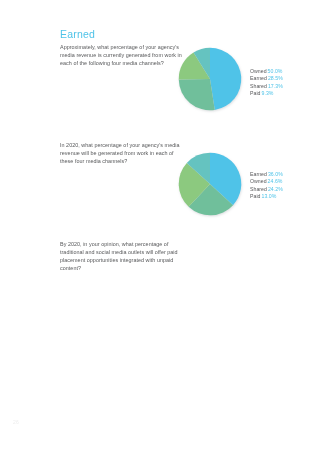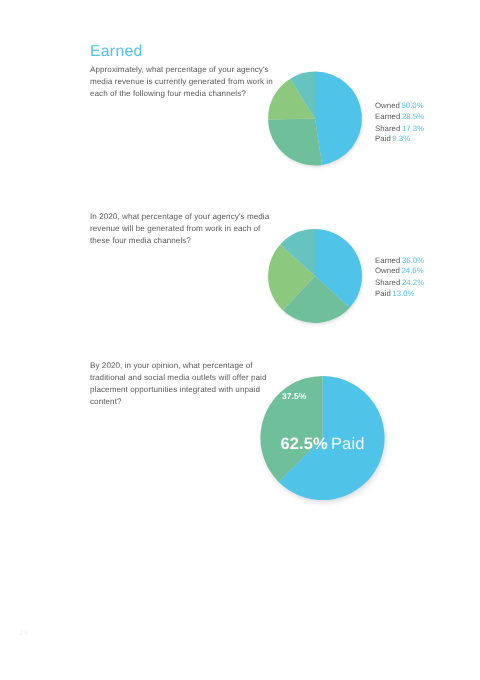--- a/index.html
+++ b/index.html
@@ -136,35 +136,16 @@
       <span class="legend-label">Owned</span><span class="legend-value">24.6%</span>
     </span>
     <span class="legend-row">
       <span class="legend-label">Shared</span><span class="legend-value">24.2%</span>
     </span>
     <span class="legend-row">
       <span class="legend-label">Paid</span><span class="legend-value">13.0%</span>
     </span>
   </div>
 
-  <div class="chart" id="chart3">
-    <div class="pie-wrap">
-      <svg class="pie-svg" viewBox="0 0 100 100" width="90" height="90">
-        <defs>
-          <filter id="sh3" x="-25%" y="-25%" width="150%" height="150%">
-            <feDropShadow dx="1" dy="2" stdDeviation="2" flood-color="#9aa0a6" flood-opacity="0.35"></feDropShadow>
-          </filter>
-        </defs>
-        <g filter="url(#sh3)">
-            <path d="M 50 50 L 50 4 A 46 46 0 1 1 17.473088065418814 82.5269119345812 Z" fill="#4FC3E8"></path>
-            <path d="M 50 50 L 17.473088065418814 82.5269119345812 A 46 46 0 0 1 49.99999999999999 4 Z" fill="#6FBF9B"></path>
-          </g>
-      </svg>
-      <div class="small-label-in">37.5%</div>
-      <div class="big-label-in">
-        <span class="pct">62.5%</span><span class="word">Paid</span>
-      </div>
-    </div>
-  </div>
 
   <div class="page-number">26</div>
 
 </div>
 
 </body></html>

